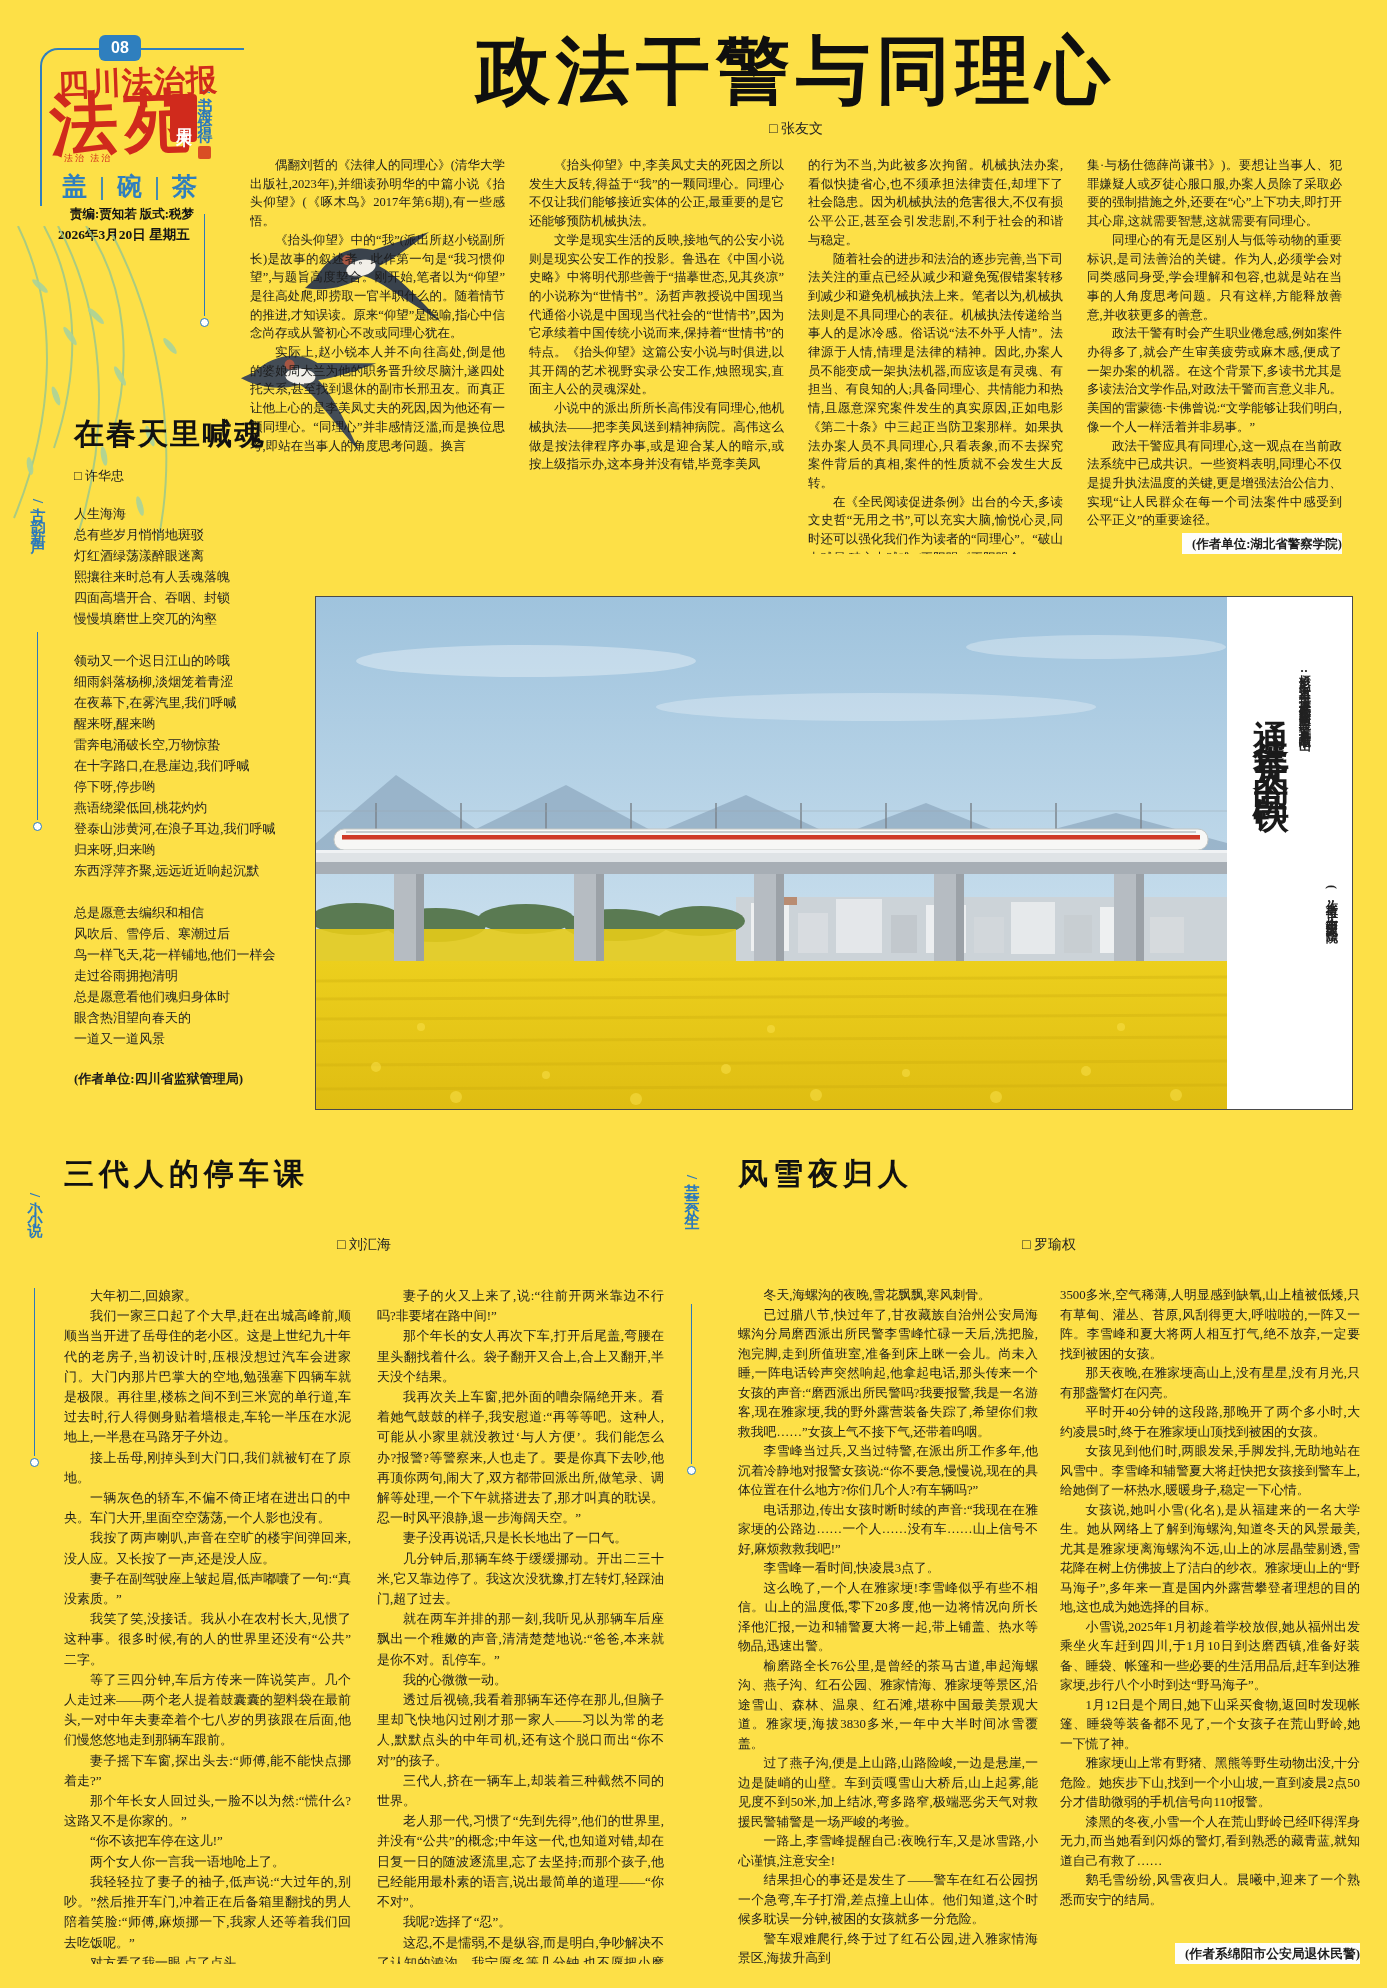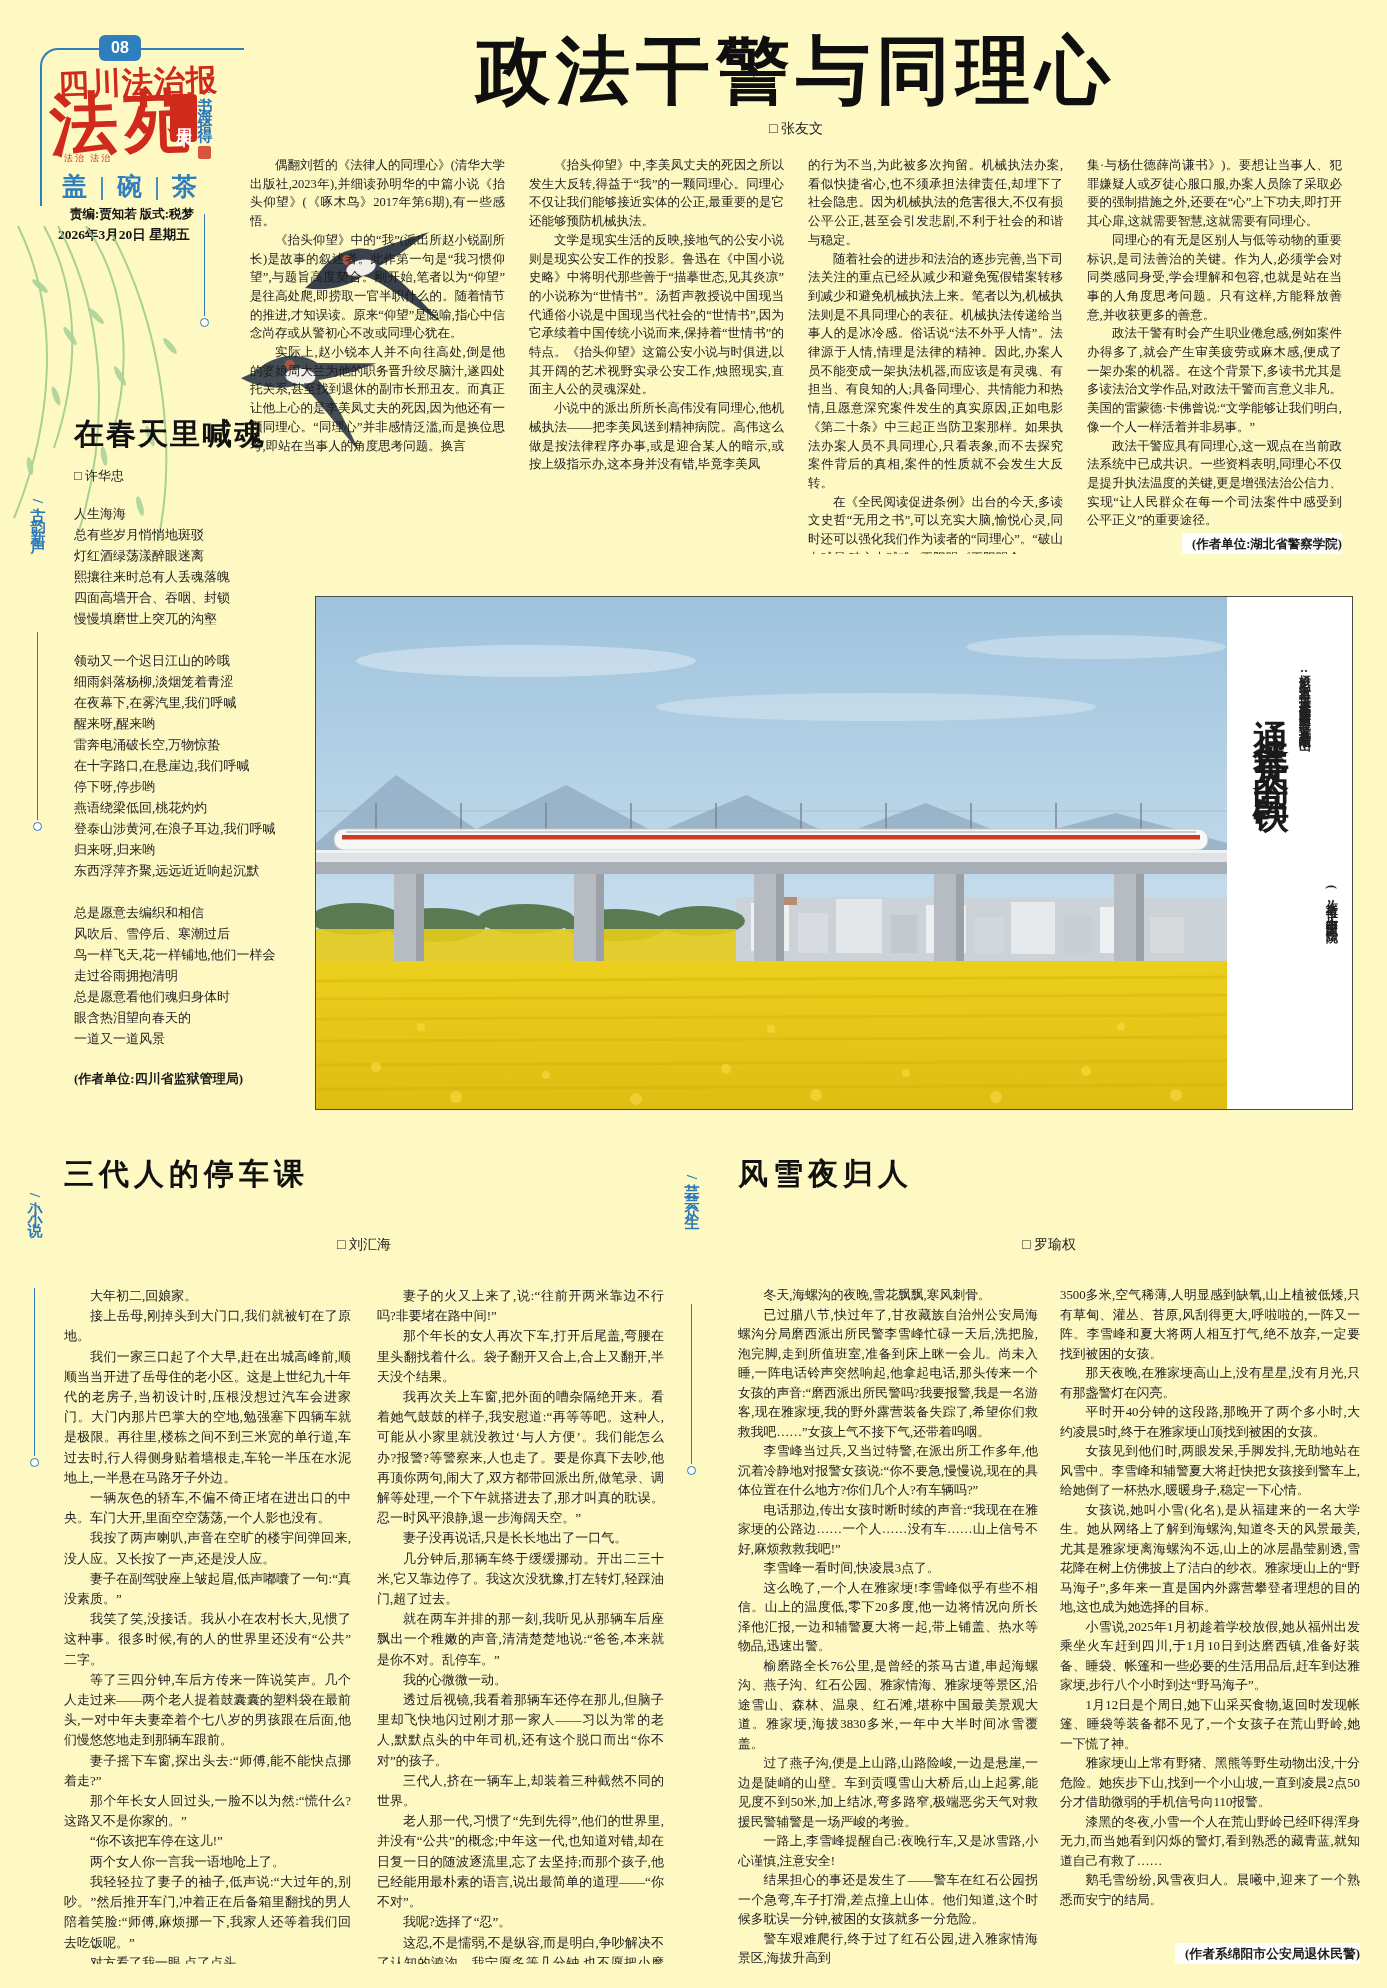--- a/index.html
+++ b/index.html
@@ -1,16 +1,16 @@
 <!DOCTYPE html>
 <html lang="zh"><head>
 <meta charset="utf-8">
 <style>
   html,body{margin:0;padding:0;background:#e9e9e7;}
-  .page{position:relative;width:1387px;height:1988px;background:#fef9c3;margin:0 auto;overflow:hidden;
+  .page{position:relative;width:1387px;height:1988px;background:#fde047;margin:0 auto;overflow:hidden;
         font-family:"Liberation Serif","DejaVu Serif",serif;color:#1c1c1c;}
 
   
   .mast-frame{position:absolute;left:40px;top:48px;width:202px;height:156px;
               border-left:2px solid #2f7fbe;border-top:2px solid #2f7fbe;border-radius:18px 0 0 0;}
   .mast-08{position:absolute;left:99px;top:35px;width:42px;height:26px;background:#2f7fbe;color:#fff;
            font-family:"Liberation Sans","DejaVu Sans",sans-serif;font-weight:700;font-size:16px;
            border-radius:6px;display:flex;align-items:center;justify-content:center;z-index:3;}
   .mast-paper{position:absolute;left:58px;top:62px;color:#d02a1c;font-weight:900;font-size:31px;
               letter-spacing:1px;transform:rotate(-2deg);z-index:2;}
@@ -303,22 +303,22 @@
 
   <div class="vlabel" style="left:27px;top:1190px;">小/小/说</div>
   <div class="vstem" style="left:34px;top:1288px;height:168px;"></div>
   <div class="vdot" style="left:30px;top:1458px;"></div>
 
   <div class="sub-head" style="left:64px;top:1154px;width:600px;">三代人的停车课</div>
   <div class="sub-byline" style="left:64px;top:1236px;width:600px;">□ 刘汇海</div>
   <div class="artbox left-art">
       <div class="acol">
         <p class="apara">大年初二,回娘家。</p>
+        <p class="apara">我们一家三口起了个大早,赶在出城高峰前,顺顺当当开进了岳母住的老小区。这是上世纪九十年代的老房子,当初设计时,压根没想过汽车会进家门。大门内那片巴掌大的空地,勉强塞下四辆车就是极限。再往里,楼栋之间不到三米宽的单行道,车过去时,行人得侧身贴着墙根走,车轮一半压在水泥地上,一半悬在马路牙子外边。</p>
         <p class="apara">接上岳母,刚掉头到大门口,我们就被钉在了原地。</p>
-        <p class="apara">我们一家三口起了个大早,赶在出城高峰前,顺顺当当开进了岳母住的老小区。这是上世纪九十年代的老房子,当初设计时,压根没想过汽车会进家门。大门内那片巴掌大的空地,勉强塞下四辆车就是极限。再往里,楼栋之间不到三米宽的单行道,车过去时,行人得侧身贴着墙根走,车轮一半压在水泥地上,一半悬在马路牙子外边。</p>
         <p class="apara">一辆灰色的轿车,不偏不倚正堵在进出口的中央。车门大开,里面空空荡荡,一个人影也没有。</p>
         <p class="apara">我按了两声喇叭,声音在空旷的楼宇间弹回来,没人应。又长按了一声,还是没人应。</p>
         <p class="apara">妻子在副驾驶座上皱起眉,低声嘟囔了一句:“真没素质。”</p>
         <p class="apara">我笑了笑,没接话。我从小在农村长大,见惯了这种事。很多时候,有的人的世界里还没有“公共”二字。</p>
         <p class="apara">等了三四分钟,车后方传来一阵说笑声。几个人走过来——两个老人提着鼓囊囊的塑料袋在最前头,一对中年夫妻牵着个七八岁的男孩跟在后面,他们慢悠悠地走到那辆车跟前。</p>
         <p class="apara">妻子摇下车窗,探出头去:“师傅,能不能快点挪着走?”</p>
         <p class="apara">那个年长女人回过头,一脸不以为然:“慌什么?这路又不是你家的。”</p>
         <p class="apara">“你不该把车停在这儿!”</p>
         <p class="apara">两个女人你一言我一语地呛上了。</p>
         <p class="apara">我轻轻拉了妻子的袖子,低声说:“大过年的,别吵。”然后推开车门,冲着正在后备箱里翻找的男人陪着笑脸:“师傅,麻烦挪一下,我家人还等着我们回去吃饭呢。”</p>

